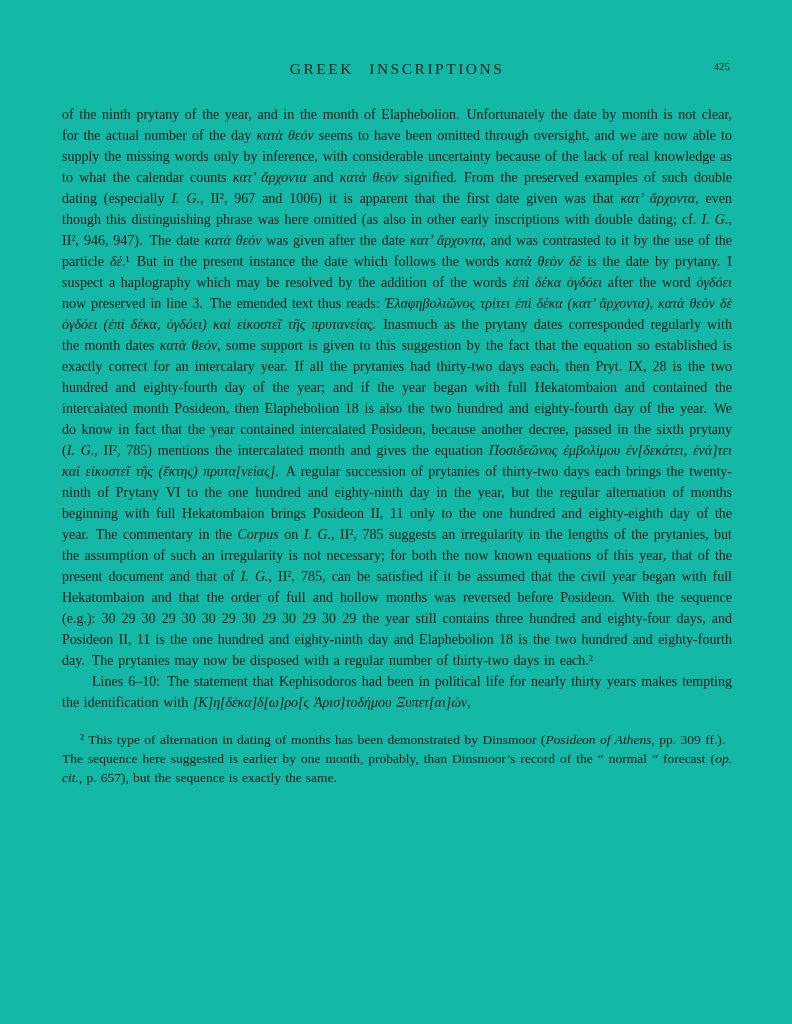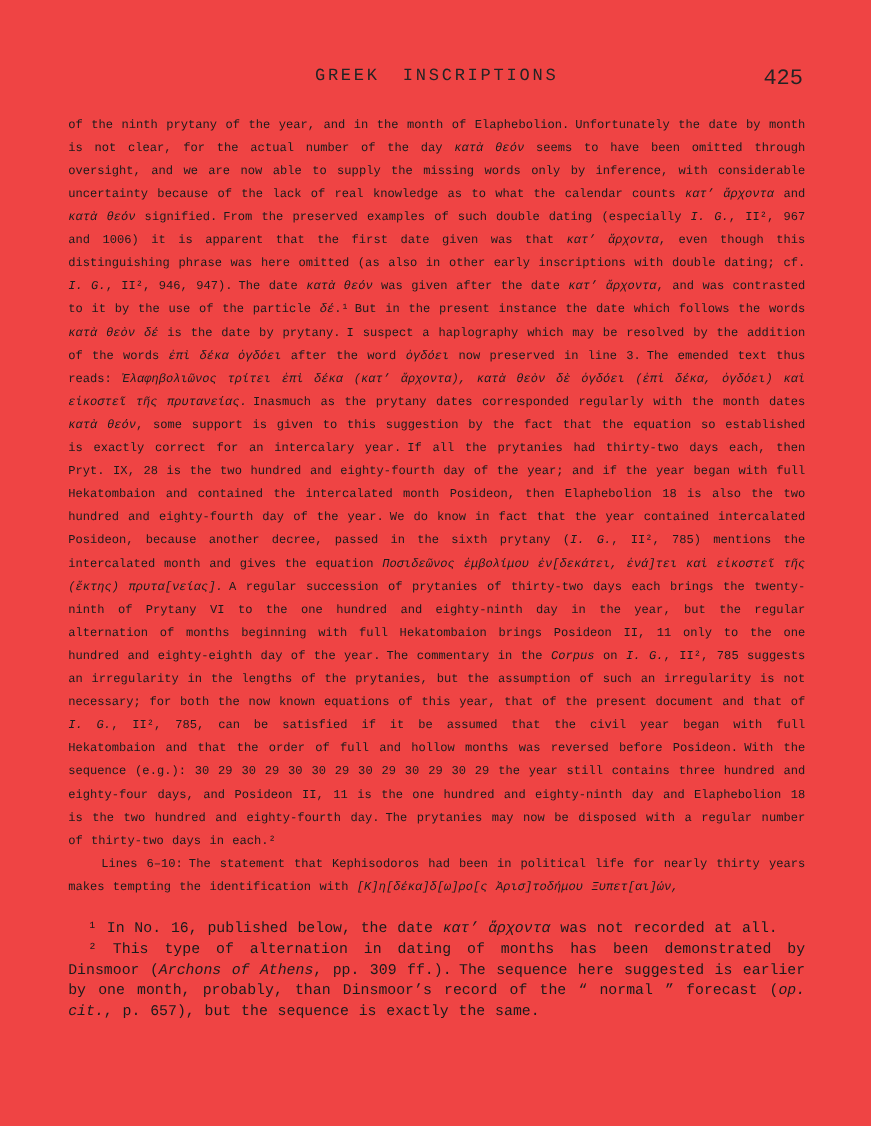--- a/index.html
+++ b/index.html
@@ -4,23 +4,23 @@
 <style>
   html, body {
     margin: 0;
     padding: 0;
     background: #fdfdfc;
   }
   .page {
     position: relative;
     width: 792px;
     height: 1024px;
-    background: #ef4444;
+    background: #14b8a6;
     color: #1b1b1b;
-    font-family: Liberation Mono, monospace;
+    font-family: Liberation Serif, serif;
     box-sizing: border-box;
     padding: 60px 60px 17px 62px;
     overflow: hidden;
   }
   .header {
     position: relative;
     height: 20px;
     margin-bottom: 24px;
   }
   .running-head {
@@ -30,27 +30,27 @@
     text-align: center;
     font-size: 15.5px;
     letter-spacing: 2.5px;
     word-spacing: 9px;
     color: #242424;
   }
   .page-number {
     position: absolute;
     right: 2px;
     top: 0;
-    font-size: 20px;
+    font-size: 11px;
     color: #242424;
     text-align: right;
   }
   .body-text .para {
     margin: 0;
-    font-size: 11px;
+    font-size: 14px;
     line-height: 21px;
     text-align: justify;
     word-spacing: 0.09em;
   }
   .para.indent {
     text-indent: 30px;
   }
   .it {
     font-style: italic;
   }
@@ -75,17 +75,16 @@
     <div class="running-head">GREEK INSCRIPTIONS</div>
     <div class="page-number">425</div>
   </div>
 
   <div class="body-text">
     <p class="para"><span>of the ninth prytany of the year, and in the month of Elaphebolion. Unfortunately the date by month is not clear, for the actual number of the day </span><span class="it">κατὰ θεόν</span><span> seems to have been omitted through oversight, and we are now able to supply the missing words only by inference, with considerable uncertainty because of the lack of real knowledge as to what the calendar counts </span><span class="it">κατ’ ἄρχοντα</span><span> and </span><span class="it">κατὰ θεόν</span><span> signified. From the preserved examples of such double dating (especially </span><span class="it">I. G.</span><span>, II², 967 and 1006) it is apparent that the first date given was that </span><span class="it">κατ’ ἄρχοντα</span><span>, even though this distinguishing phrase was here omitted (as also in other early inscriptions with double dating; cf. </span><span class="it">I. G.</span><span>, II², 946, 947). The date </span><span class="it">κατὰ θεόν</span><span> was given after the date </span><span class="it">κατ’ ἄρχοντα</span><span>, and was contrasted to it by the use of the particle </span><span class="it">δέ</span><span>.¹ But in the present instance the date which follows the words </span><span class="it">κατὰ θεὸν δέ</span><span> is the date by prytany. I suspect a haplography which may be resolved by the addition of the words </span><span class="it">ἐπὶ δέκα ὀγδόει</span><span> after the word </span><span class="it">ὀγδόει</span><span> now preserved in line 3. The emended text thus reads: </span><span class="it">Ἐλαφηβολιῶνος τρίτει ἐπὶ δέκα (κατ’ ἄρχοντα), κατὰ θεὸν δὲ ὀγδόει (ἐπὶ δέκα, ὀγδόει) καὶ εἰκοστεῖ τῆς πρυτανείας.</span><span> Inasmuch as the prytany dates corresponded regularly with the month dates </span><span class="it">κατὰ θεόν</span><span>, some support is given to this suggestion by the fact that the equation so established is exactly correct for an intercalary year. If all the prytanies had thirty-two days each, then Pryt. IX, 28 is the two hundred and eighty-fourth day of the year; and if the year began with full Hekatombaion and contained the intercalated month Posideon, then Elaphebolion 18 is also the two hundred and eighty-fourth day of the year. We do know in fact that the year contained intercalated Posideon, because another decree, passed in the sixth prytany (</span><span class="it">I. G.</span><span>, II², 785) mentions the intercalated month and gives the equation </span><span class="it">Ποσιδεῶνος ἐμβολίμου ἐν[δεκάτει, ἐνά]τει καὶ εἰκοστεῖ τῆς (ἕκτης) πρυτα[νείας].</span><span> A regular succession of prytanies of thirty-two days each brings the twenty-ninth of Prytany VI to the one hundred and eighty-ninth day in the year, but the regular alternation of months beginning with full Hekatombaion brings Posideon II, 11 only to the one hundred and eighty-eighth day of the year. The commentary in the </span><span class="it">Corpus</span><span> on </span><span class="it">I. G.</span><span>, II², 785 suggests an irregularity in the lengths of the prytanies, but the assumption of such an irregularity is not necessary; for both the now known equations of this year, that of the present document and that of </span><span class="it">I. G.</span><span>, II², 785, can be satisfied if it be assumed that the civil year began with full Hekatombaion and that the order of full and hollow months was reversed before Posideon. With the sequence (e.g.): 30 29 30 29 30 30 29 30 29 30 29 30 29 the year still contains three hundred and eighty-four days, and Posideon II, 11 is the one hundred and eighty-ninth day and Elaphebolion 18 is the two hundred and eighty-fourth day. The prytanies may now be disposed with a regular number of thirty-two days in each.²</span></p>
     <p class="para indent"><span>Lines 6–10: The statement that Kephisodoros had been in political life for nearly thirty years makes tempting the identification with </span><span class="it">[Κ]η[δέκα]δ[ω]ρο[ς Ἀρισ]τοδήμου Ξυπετ[αι]ών,</span></p>
   </div>
 
   <div class="footnotes">
-    <p class="footnote"><span>¹ In No. 16, published below, the date </span><span class="it">κατ’ ἄρχοντα</span><span> was not recorded at all.</span></p>
-    <p class="footnote"><span>² This type of alternation in dating of months has been demonstrated by Dinsmoor (</span><span class="it">Archons of Athens</span><span>, pp. 309 ff.). The sequence here suggested is earlier by one month, probably, than Dinsmoor’s record of the “ normal ” forecast (</span><span class="it">op. cit.</span><span>, p. 657), but the sequence is exactly the same.</span></p>
+    <p class="footnote"><span>² This type of alternation in dating of months has been demonstrated by Dinsmoor (</span><span class="it">Posideon of Athens</span><span>, pp. 309 ff.). The sequence here suggested is earlier by one month, probably, than Dinsmoor’s record of the “ normal ” forecast (</span><span class="it">op. cit.</span><span>, p. 657), but the sequence is exactly the same.</span></p>
   </div>
 
 </div>
 
 </body></html>

